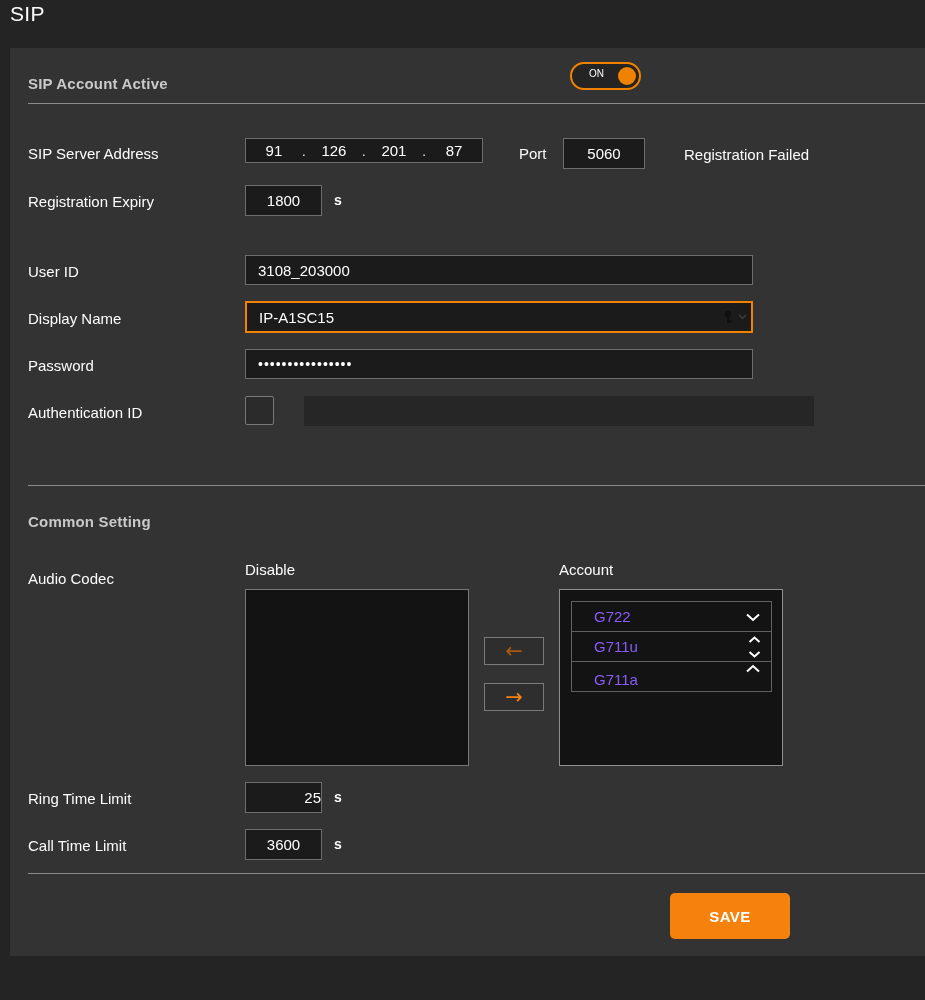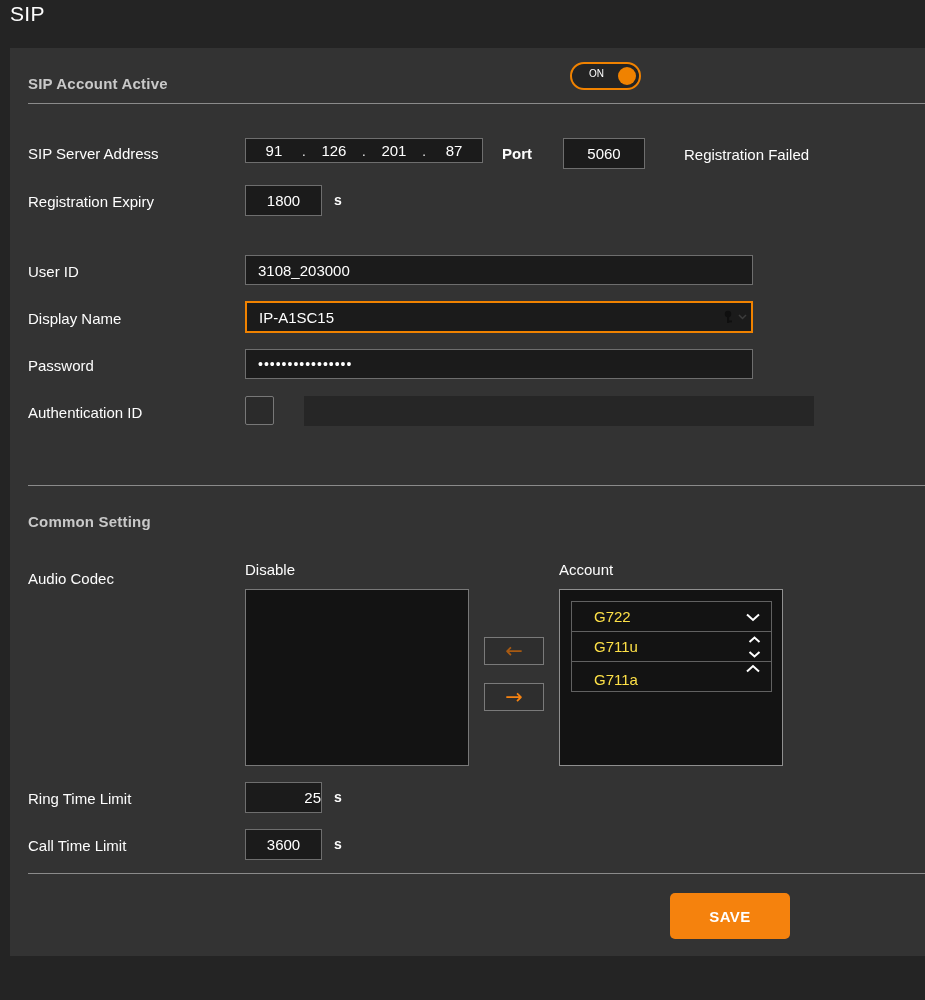--- a/index.html
+++ b/index.html
@@ -76,21 +76,21 @@
   }
   .listbox.disable-list { left: 235px; }
   .listbox.enable-list { left: 549px; border-color: #8f8f8f; }
   .codec-rows { position: absolute; left: 11px; top: 11px; width: 201px; }
   .codec-row {
     position: relative; height: 31px; border: 1px solid #616161;
     margin-top: -1px; cursor: pointer;
   }
   .codec-row:first-child { margin-top: 0; }
   .codec-row .codec-name {
-    position: absolute; left: 22px; top: 6px; font-size: 15px; font-weight: 500; color: #fde047;
+    position: absolute; left: 22px; top: 6px; font-size: 15px; font-weight: 500; color: #8b5cf6;
   }
   .chev { position: absolute; right: 10px; }
 
   .move-btn {
     position: absolute; left: 474px; width: 60px; height: 28px;
     background: #2e2e2e; border: 1px solid #7a7a7a;
     display: flex; align-items: center; justify-content: center;
     font-size: 21px; line-height: 21px; cursor: pointer;
     font-family: "DejaVu Sans", "Liberation Sans", sans-serif;
   }
@@ -123,21 +123,21 @@
     <div class="lbl" style="left:18px; top:97px;">SIP Server Address</div>
     <div class="ip-box">
       <span class="octet">91</span>
       <span class="dot">.</span>
       <span class="octet">126</span>
       <span class="dot">.</span>
       <span class="octet">201</span>
       <span class="dot">.</span>
       <span class="octet">87</span>
     </div>
-    <div class="lbl" style="left:492px; top:97px;font-weight:bold;">Port</div>
+    <div class="lbl" style="left:509px; top:97px;">Port</div>
     <input class="tbox center" style="left: 553px; top: 90px; width: 82px;" value="5060">
     <div class="lbl" style="left:674px; top:98px;">Registration Failed</div>
 
     <div class="lbl" style="left:18px; top:145px;">Registration Expiry</div>
     <input class="tbox center" style="left: 235px; top: 137px; width: 77px;" value="1800">
     <div class="unit" style="left:324px; top:144px;">s</div>
 
     <div class="lbl" style="left:18px; top:215px;">User ID</div>
     <input class="tbox wide" style="left: 235px; top: 207px;" value="3108_203000">
 

